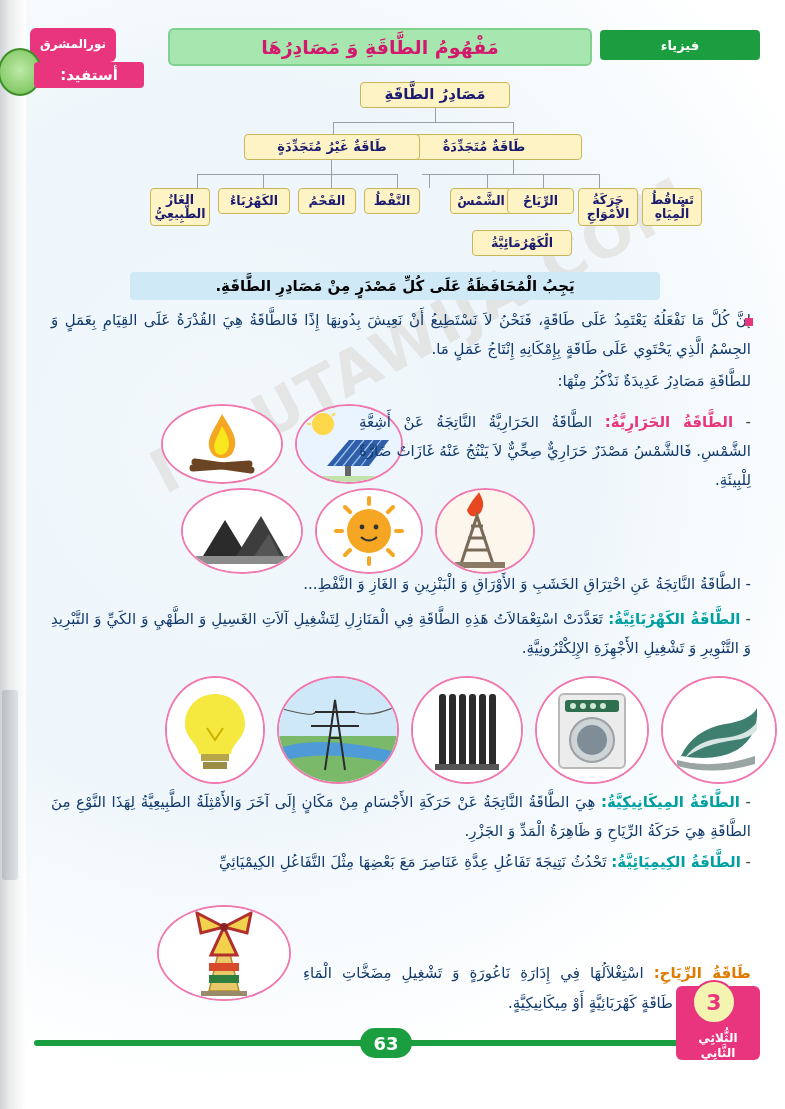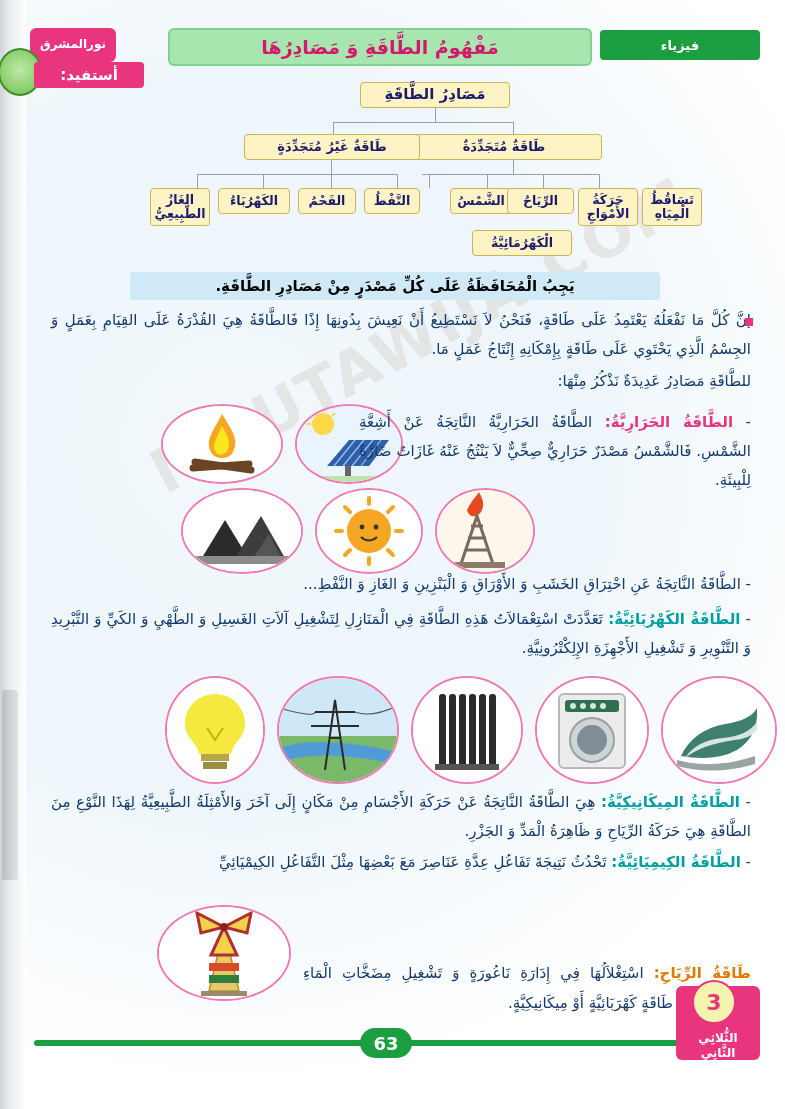--- a/index.html
+++ b/index.html
@@ -71,21 +71,21 @@
     position:absolute;left:60px;top:82px;width:690px;height:190px;
   }
   .node{
     position:absolute;
     background:#fdf3c5;border:1.6px solid #c9b55a;border-radius:4px;
     color:#1a1a6e;font-size:13px;font-weight:bold;
     display:flex;align-items:center;justify-content:center;text-align:center;
     line-height:1.15;padding:2px 4px;box-sizing:border-box;
   }
   .root{right:240px;top:0;width:150px;height:26px;font-size:15px;}
-  .lvl2a{right:148px;top:52px;width:196px;height:26px;}
+  .lvl2a{right:168px;top:52px;width:196px;height:26px;}
   .lvl2b{right:330px;top:52px;width:176px;height:26px;}
   .leaf{height:26px;font-size:12.5px;}
   .leaf2{height:38px;font-size:12.5px;}
   .line{position:absolute;background:#9aa0a6;}
   .hline{height:1.4px;}
   .vline{width:1.4px;}
   
   .banner{
     position:absolute;left:130px;top:272px;width:530px;height:28px;
     background:#cfe9f7;border-radius:4px;

